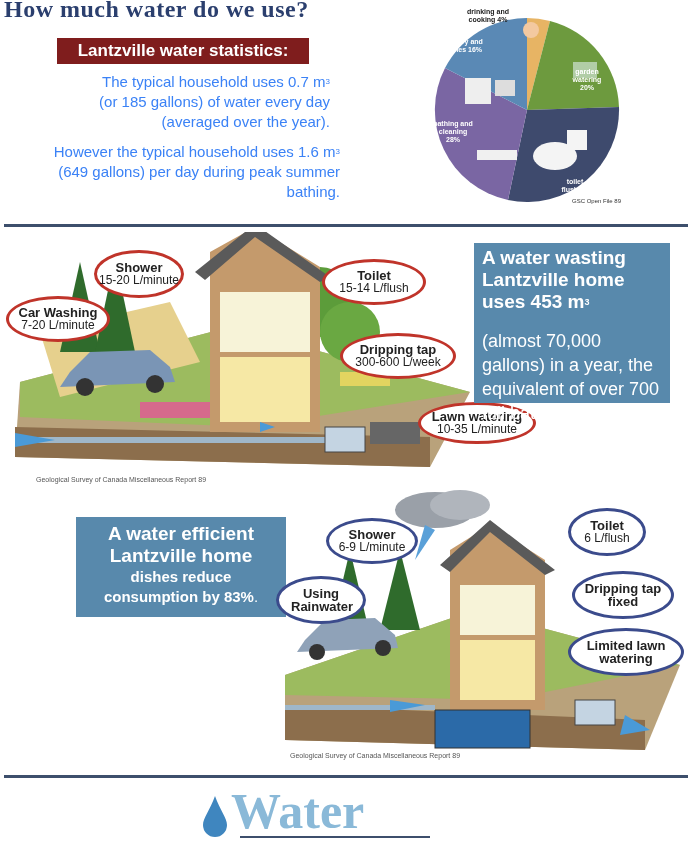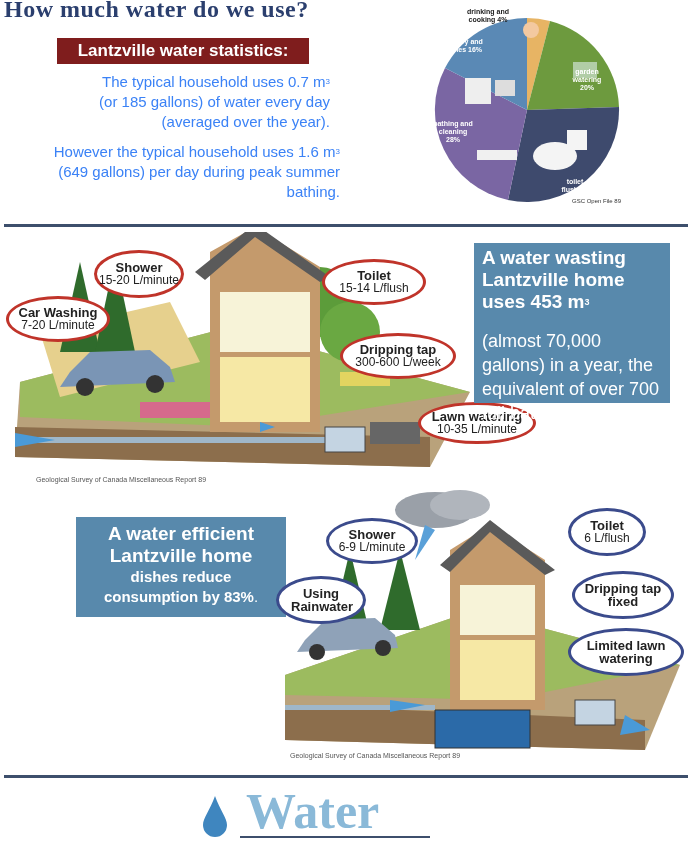--- a/index.html
+++ b/index.html
@@ -188,15 +188,15 @@
   <b style="width:90px;">Limited lawn watering</b>
 </div>
 <div class="caption" style="left:290px; top:752px;">Geological Survey of Canada Miscellaneous Report 89</div>
 
 <div class="abs divider" style="left:4px; top:775px; width:684px;"></div>
 
 <div class="abs" style="left:200px; top:790px; width:240px; height:50px;">
   <svg width="30" height="44" viewBox="0 0 30 44" style="position:absolute; left:0; top:4px;">
     <path d="M15,2 C10,16 3,24 3,31 A12,12 0 0,0 27,31 C27,24 20,16 15,2 Z" fill="#3f86bf"></path>
   </svg>
-  <div style="position:absolute; left:46px; top:-8px; font-family:'Liberation Serif', serif; font-weight:bold; font-size:50px; color:#8ab9d8;">Water</div>
+  <div style="position:absolute; left:31px; top:-8px; font-family:'Liberation Serif', serif; font-weight:bold; font-size:50px; color:#8ab9d8;">Water</div>
   <div style="position:absolute; left:40px; top:46px; width:190px; height:2px; background:#3d4f6c;"></div>
 </div>
 
 </body></html>

